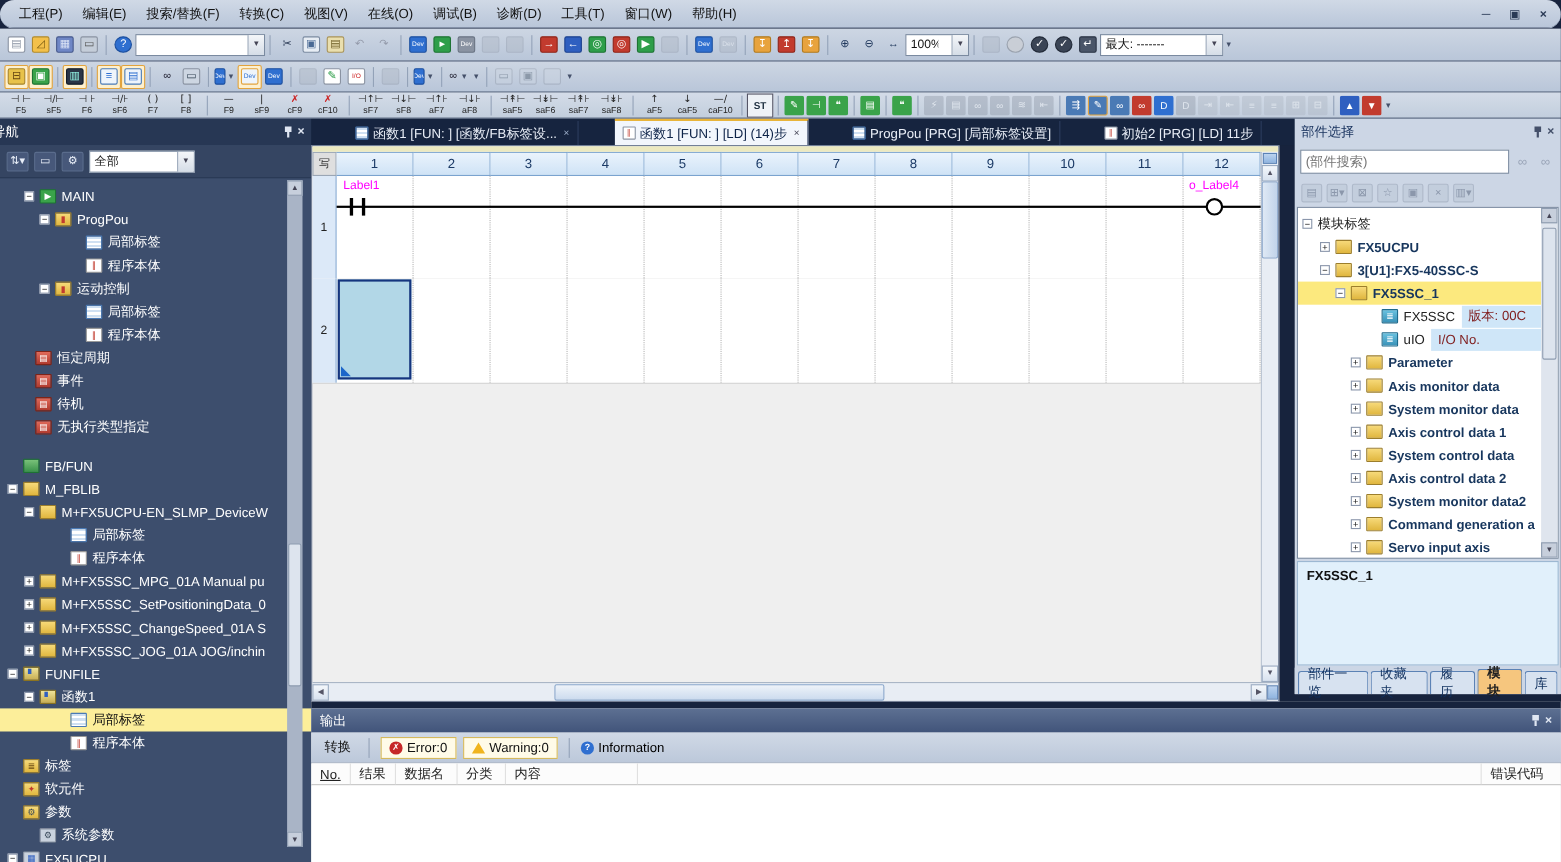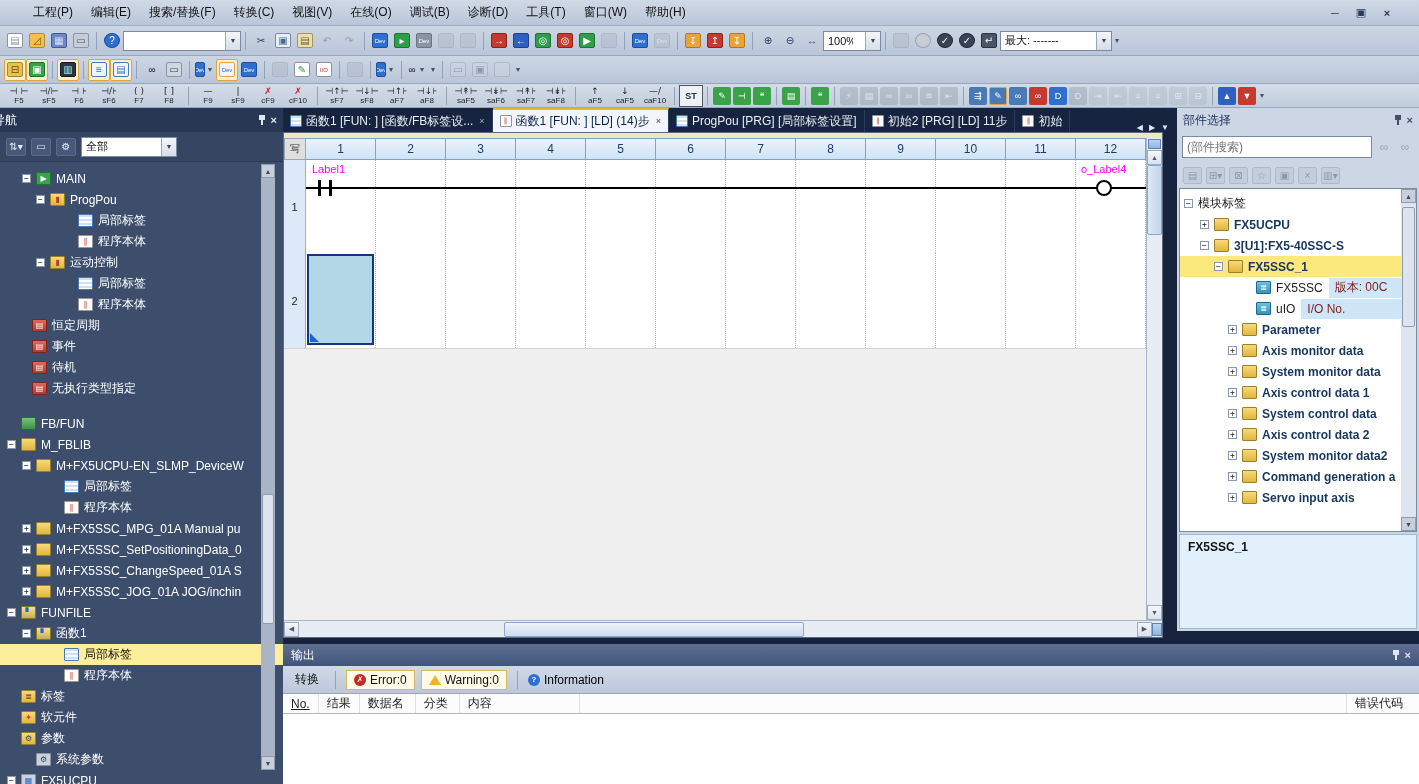--- a/index.html
+++ b/index.html
@@ -2,21 +2,21 @@
 <html><head>
 <meta charset="utf-8">
 <style>
   * { margin:0; padding:0; box-sizing:border-box; }
   html,body { width:1419px; height:784px; overflow:hidden;
     font-family:"Liberation Sans","DejaVu Sans",sans-serif; font-size:12px; }
   body { background:#17233d; }
 
   
   .menubar { height:26px; background:linear-gradient(#d0d9e6,#b9c6d9);
-    display:flex; align-items:center; padding:0 24px; border-bottom:1px solid #9fadc2; }
+    display:flex; align-items:center; padding:0 8px; border-bottom:1px solid #9fadc2;border-radius:13px; }
   .menubar .mi { padding:3px 9px; color:#111; cursor:default; }
   .winbtns { margin-left:auto; display:flex; gap:10px; align-items:center; color:#2a3a55; font-weight:bold; }
   .winbtns span { width:16px; text-align:center; font-size:11px; }
 
   .toolbar { background:linear-gradient(#cdd6e3,#b9c6d9); display:flex; align-items:center;
     padding:0 4px; border-bottom:1px solid #99a7bd; }
   #toolbar1 { height:30px; } #toolbar2 { height:28px; } #toolbar3 { height:24px; background:linear-gradient(#d4dce8,#c2cedd); }
   .sep { width:1px; height:18px; background:#93a2b8; margin:0 4px; flex:none; }
   .tbtn { width:22px; height:22px; display:flex; align-items:center; justify-content:center;
     border:1px solid transparent; border-radius:2px; flex:none; }
@@ -70,21 +70,21 @@
     display:flex; align-items:center; justify-content:center; font-size:8px; line-height:1; }
   .vscroll { position:absolute; width:14px; background:#a9b4c6; }
   .vscroll .arr { position:absolute; left:0; width:14px; height:14px; background:#c7cfdc;
     color:#445; font-size:7px; display:flex; align-items:center; justify-content:center; border:1px solid #8e9cb0; }
   .vscroll .thumb { position:absolute; left:1px; width:12px; background:#dde4ee; border:1px solid #8e9cb0; border-radius:2px; }
 
   
   #tabbar { position:absolute; left:283px; top:0; width:894px; height:24px; background:#16243f;
     display:flex; align-items:flex-end; }
   .tab { height:22px; display:flex; align-items:center; gap:4px; padding:0 7px; color:#e8edf6;
-    border-right:1px solid #2c3c5e; font-size:12px; white-space:nowrap; overflow:hidden; flex:none; }
+    border-right:1px solid #2c3c5e; font-size:12px; white-space:nowrap; overflow:hidden; flex:none;margin-left:33px; }
   .tab .ticon { width:12px; height:12px; flex:none; border-radius:1px; display:flex; align-items:center;
     justify-content:center; font-size:7px; }
   .tab .tx { font-size:9px; margin-left:2px; color:#9fb0cc; }
   .tab.active { background:#f2f6fc; color:#0d2348; height:24px; border-top:2px solid #e8b43a; }
   .tab.active .tx { color:#445; }
   .tabnav { margin-left:auto; display:flex; gap:6px; align-items:center; color:#dfe6f2; font-size:8px; padding-right:8px; }
 
   
   #editor { position:absolute; left:283px; top:24px; width:880px; height:506px; background:#fff;
     border:1px solid #5a6a85; display:flex; flex-direction:column; }
@@ -903,20 +903,27 @@
           <span class="tico" style="background: linear-gradient(rgb(247, 218, 122), rgb(224, 182, 62)); border: 1px solid rgb(156, 126, 44);"></span>
           <span class="lab b">Command generation a</span>
         </div>
         <div class="prow" style="padding-left: 48px; margin-right: 15px;">
           <span class="expbox">+</span>
           <span class="tico" style="background: linear-gradient(rgb(247, 218, 122), rgb(224, 182, 62)); border: 1px solid rgb(156, 126, 44);"></span>
           <span class="lab b">Servo input axis</span>
         </div>
       </div>
     <div id="parts-info">FX5SSC_1</div>
+    <div class="ptabs" id="parts-tabs">
+        <span class="ptab">部件一览</span>
+        <span class="ptab">收藏夹</span>
+        <span class="ptab">履历</span>
+        <span class="ptab active">模块</span>
+        <span class="ptab">库</span>
+      </div>
   </div>
 
   <div id="output">
     <div class="otitle">
       <span>输出</span>
       <span class="ptools" style="margin-left:auto">
         <span class="pin"></span>
         <span class="xbt">×</span>
       </span>
     </div>

